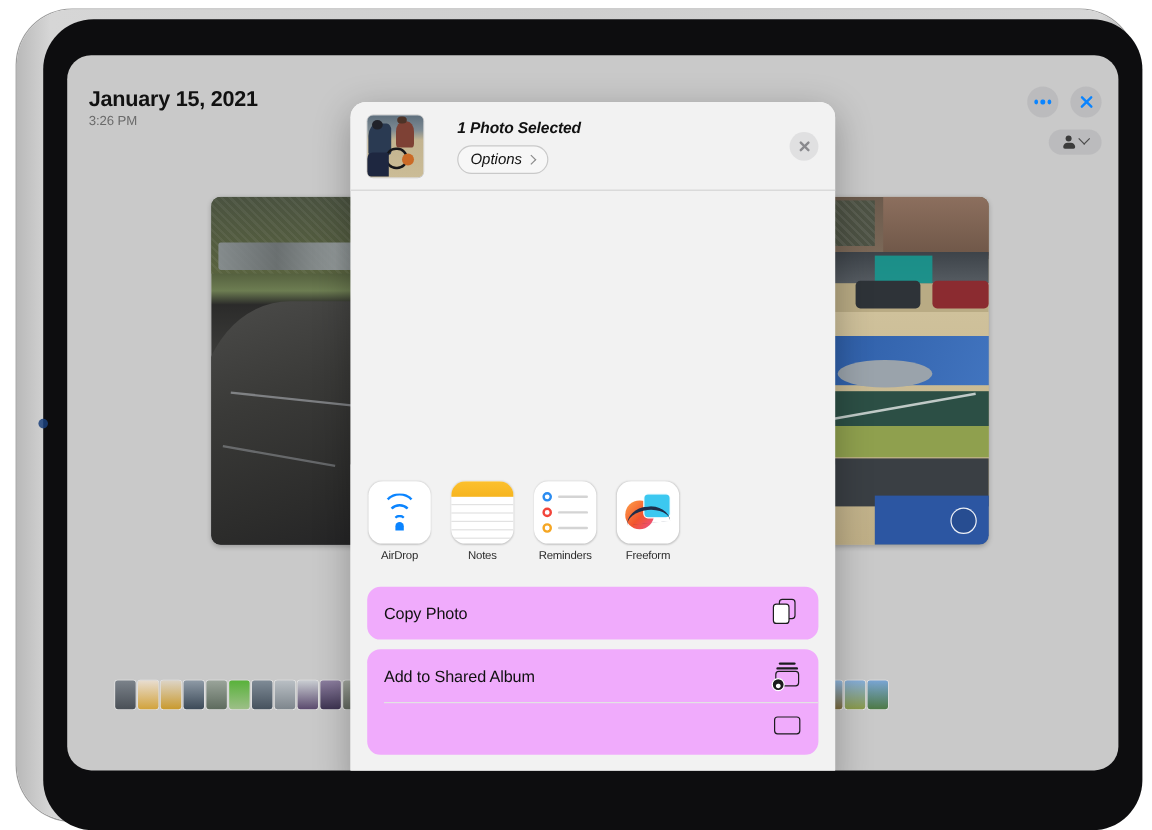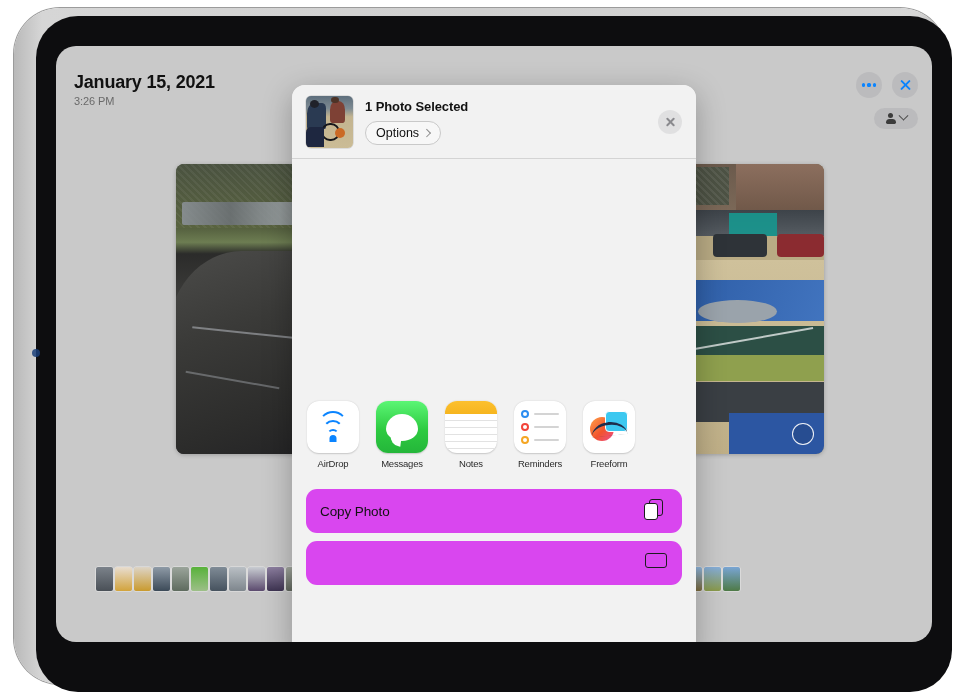--- a/index.html
+++ b/index.html
@@ -207,21 +207,21 @@
     height: 74px; background: #f2f2f2;
     display: flex; align-items: center; padding: 0 14px;
     border-bottom: .5px solid #d4d4d4;
     position: relative;
   }
   #sheet-thumb {
     width: 47px; height: 52px; border-radius: 5px; overflow: hidden;
     box-shadow: 0 0 0 .5px rgba(0,0,0,.18); flex: 0 0 auto;
     position: relative;
   }
-  #sheet-head-text { margin-left: 12px; }
+  #sheet-head-text { margin-left: 28px; font-style: italic; }
   #sheet-title { font-size: 13px; font-weight: bold; color: #111; letter-spacing: -.1px; }
   #options-button {
     margin-top: 7px; display: inline-flex; align-items: center; gap: 5px;
     height: 24px; padding: 0 10px; border-radius: 12px;
     border: .8px solid #c9c9c9; background: #f7f7f7;
     font-size: 12.5px; color: #111;
   }
   .chev-right {
     width: 5.5px; height: 5.5px; border-right: 1.6px solid #8a8a8a; border-top: 1.6px solid #8a8a8a;
     transform: rotate(45deg);
@@ -307,21 +307,21 @@
     background:#3cc8f0; border:1.5px solid #fff;
   }
   .ic-freeform .squiggle {
     position:absolute; left:8px; top:21px; width:36px; height:14px;
     border-top: 3px solid #1f2d4a; border-radius: 50%/100% 100% 0 0;
     transform: rotate(-6deg);
   }
 
   
   .action-group {
-    margin: 8px 14px 0 14px; background: #d946ef; border-radius: 11px; overflow: hidden;
+    margin: 8px 14px 0 14px; background: #f0abfc; border-radius: 11px; overflow: hidden;
   }
   .action-row {
     height: 44px; display: flex; align-items: center;
     padding: 0 14px; position: relative;
   }
   .action-row + .action-row::before {
     content:""; position:absolute; left:14px; right:0; top:0; height:.5px; background:#e3e3e3;
   }
   .action-label { font-size: 13.5px; color: #111; letter-spacing: -.1px; }
   .action-icon { margin-left: auto; width: 24px; height: 24px; position: relative; color:#1c1c1e; }
@@ -566,26 +566,20 @@
               <span class="rings">
                   <i></i>
                   <i></i>
                   <i></i>
                   <i></i>
                 </span>
             </div>
             <div class="app-label">AirDrop</div>
           </div>
 
-          <div class="app-item">
-            <div class="app-icon ic-messages">
-              <span class="bubble"></span>
-            </div>
-            <div class="app-label">Messages</div>
-          </div>
 
 
           <div class="app-item">
             <div class="app-icon ic-notes">
               <div class="top"></div>
               <div class="line"></div>
                 <div class="line"></div>
                 <div class="line"></div>
               <div class="line"></div>
                 <div class="line"></div>
@@ -627,20 +621,29 @@
             <span class="action-label">Copy Photo</span>
             <span class="action-icon ic-copy">
               <span class="back"></span>
                 <span class="front"></span>
             </span>
           </div>
         </div>
 
         <div class="action-group">
           <div class="action-row">
+            <span class="action-label">Add to Shared Album</span>
+            <span class="action-icon ic-album">
+              <span class="lid1"></span>
+                <span class="lid2"></span>
+                <span class="box"></span>
+              <span class="badge">●</span>
+            </span>
+          </div>
+          <div class="action-row">
 
             <span class="action-icon ic-airplay">
               <span class="scr"></span>
             </span>
           </div>
         </div>
 
       </div>
     </div>
 

